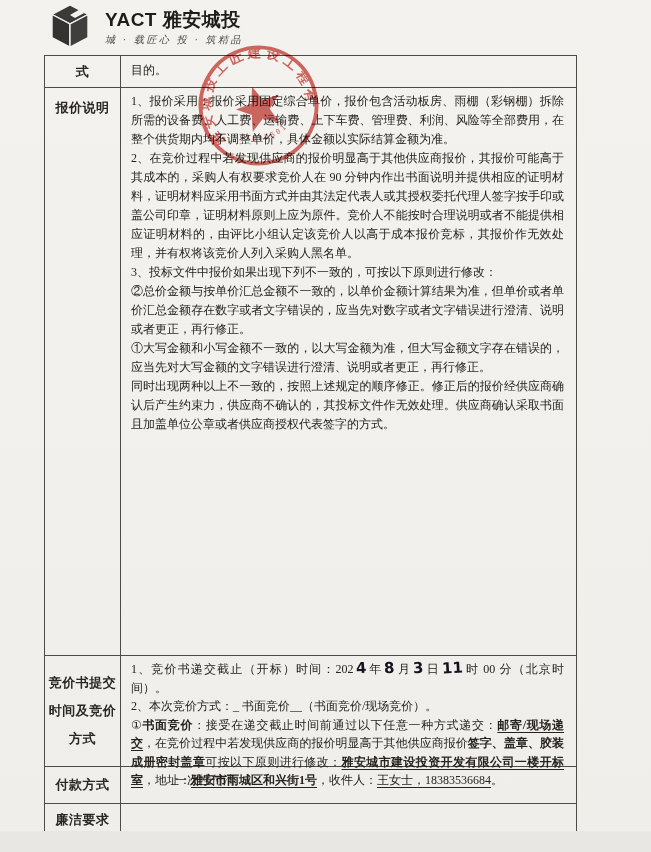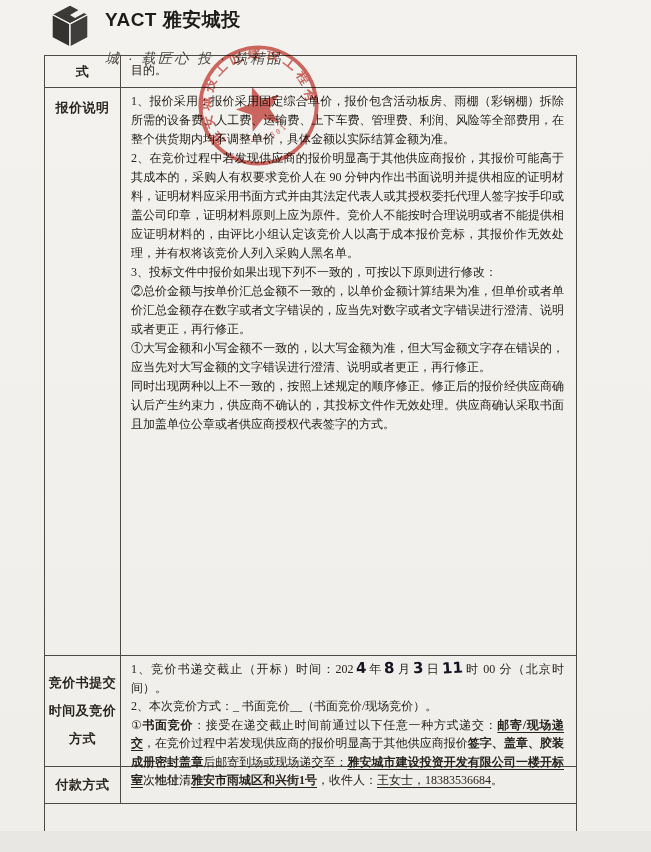--- a/index.html
+++ b/index.html
@@ -17,40 +17,40 @@
   
   .brand{position:absolute;left:50px;top:4px;display:flex;gap:15px;align-items:flex-start;}
   .cube{width:40px;height:45px;flex:0 0 auto;}
   .brand-text{padding-top:6px;}
   .brand-name{
     font-family:"Liberation Sans","DejaVu Sans",sans-serif;
     font-weight:800;font-size:19px;letter-spacing:.5px;color:#1f1d1a;line-height:20px;
   }
   .brand-tagline{
     font-family:"Liberation Sans","DejaVu Sans",sans-serif;
-    font-style:italic;font-size:14px;letter-spacing:2.5px;color:#4d4a45;margin-top:20px;
+    font-style:italic;font-size:10px;letter-spacing:2.5px;color:#4d4a45;margin-top:3px;
   }
 
   
   .seal{
     position:absolute;left:192px;top:39px;width:133px;height:133px;
     opacity:.78;mix-blend-mode:multiply;pointer-events:none;
   }
 
   
   .doc-table{
     position:absolute;left:44px;top:55px;width:533px;
     border:1.6px solid #4e4b45;box-sizing:border-box;background:transparent;
   }
   .row{display:flex;border-bottom:1.5px solid #4e4b45;box-sizing:border-box;}
   .row:last-child{border-bottom:none;}
   .r1{height:32px;}
   .r2{height:568px;}
   .r3{height:111px;}
-  .r4{height:37px;}
+  .r4{height:37px;gap:44px;}
   .r5{height:31px;}
 
   .label-cell{
     width:76px;flex:0 0 auto;border-right:1.5px solid #4e4b45;box-sizing:border-box;
     display:flex;flex-direction:column;align-items:center;justify-content:center;
     font-family:"Liberation Sans","DejaVu Sans",sans-serif;
     font-weight:700;font-size:13px;color:#2a2722;letter-spacing:.5px;text-align:center;
   }
   .label-top{justify-content:flex-start;padding-top:11px;}
   .label-cell .lbl-line{line-height:28px;}
@@ -115,32 +115,33 @@
 
     <div class="row r3">
       <div class="label-cell">
         <div class="lbl-line">竞价书提交</div>
         <div class="lbl-line">时间及竞价</div>
         <div class="lbl-line">方式</div>
       </div>
       <div class="content-cell c3">
         <p><span>1、竞价书递交截止（开标）时间：202</span><span class="hw">4</span><span>年</span><span class="hw">8</span><span>月</span><span class="hw">3</span><span>日</span><span class="hw">11</span><span>时 00 分（北京时间）。</span></p>
         <p>2、本次竞价方式：_ 书面竞价__（书面竞价/现场竞价）。</p>
-        <p><span>①</span><span class="b">书面竞价</span><span>：接受在递交截止时间前通过以下任意一种方式递交：</span><span class="b u">邮寄/现场递交</span><span>，在竞价过程中若发现供应商的报价明显高于其他供应商报价</span><span class="b">签字、盖章、胶装成册密封盖章</span><span>后邮寄到场或现场递交至：</span><span class="b u">雅安城市建设投资开发有限公司一楼开标室</span><span>，地址：</span><span class="b u">雅安市雨城区和兴街1号</span><span>，收件人：</span><span class="u">王女士，18383536684</span><span>。</span></p>
+        <p><span>①</span><span class="b">书面竞价</span><span>：接受在递交截止时间前通过以下任意一种方式递交：</span><span class="b u">邮寄/现场递交</span><span>，在竞价过程中若发现供应商的报价明显高于其他供应商报价</span><span class="b">签字、盖章、胶装成册密封盖章</span><span>可按以下原则进行修改：</span><span class="b u">雅安城市建设投资开发有限公司一楼开标室</span><span>，地址：</span><span class="b u">雅安市雨城区和兴街1号</span><span>，收件人：</span><span class="u">王女士，18383536684</span><span>。</span></p>
       </div>
     </div>
 
     <div class="row r4">
       <div class="label-cell">付款方式</div>
       <div class="content-cell c4">
         <p>一次性付清</p>
       </div>
     </div>
 
     <div class="row r5">
+      <div class="label-cell">廉洁要求</div>
     </div>
 
   </div>
 
   <div class="seal">
     <svg viewBox="0 0 140 140" width="133" height="133">
       <g transform="rotate(-19 70 70)" fill="#c8413a">
         <circle cx="70" cy="70" r="61" fill="none" stroke="#c8413a" stroke-width="4"></circle>
         <path id="sealTextArc" d="M 25,94 A 51,51 0 1 1 115,94" fill="none"></path>
         <text font-size="14" font-family="Liberation Sans, sans-serif" font-weight="600">

